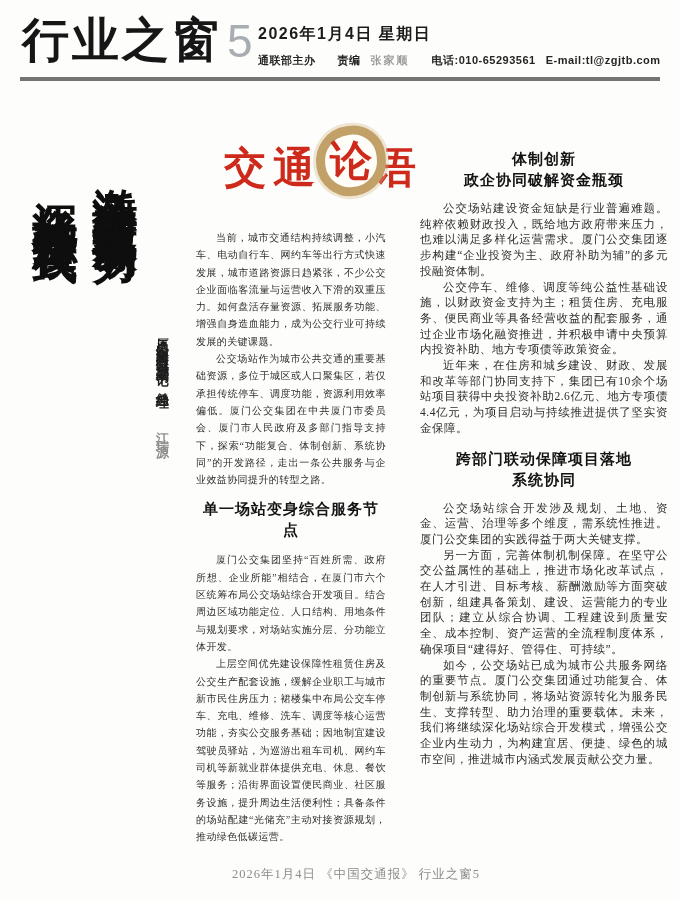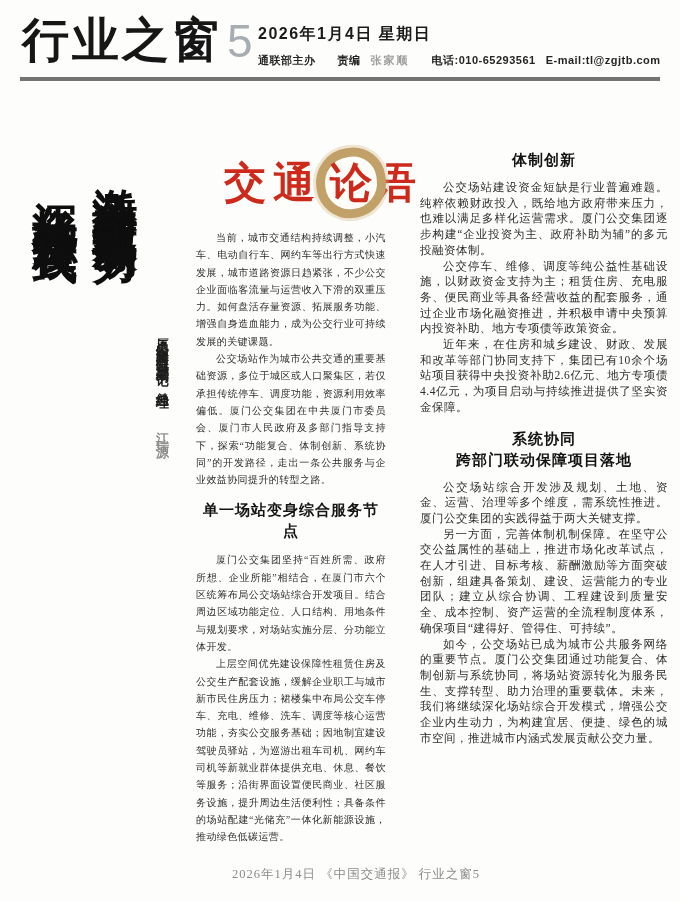--- a/index.html
+++ b/index.html
@@ -46,21 +46,21 @@
   .v-head-2 { left:26px; top:167px; }
   .byline {
     position:absolute; left:152px; top:328px;
     writing-mode:vertical-rl; text-orientation:upright;
     font-family:"Liberation Sans","DejaVu Sans",sans-serif;
     font-size:13px; font-weight:600; color:#1e1e1e; letter-spacing:2.5px; line-height:20px;
   }
   .byline-name { color:#8f8f8f; margin-inline-start:16px; letter-spacing:7px; }
 
   
-  .logo { position:absolute; left:224px; top:162px; display:flex; }
+  .logo { position:absolute; left:224px; top:140px; display:flex; align-items:center; }
   .logo-text {
     font-family:"Liberation Serif","DejaVu Serif",serif;
     font-size:42px; font-weight:900; letter-spacing:7px; line-height:1;
   }
   .logo-circle {
     position:relative; width:52px; height:52px; flex:0 0 auto;
     border:9px solid; border-radius:50% 46% 50% 48%;
     margin:-14px -12px 0 -6px; transform:rotate(-8deg);
     display:flex; align-items:center; justify-content:center;
     background:#fffdf8; box-shadow:0 0 0 3px rgba(209,185,137,.35);
@@ -75,21 +75,21 @@
   .col { position:absolute; }
   .col p {
     margin:0; text-indent:2em; text-align:justify; color:#2e2d2b;
   }
   .col1 { left:196px; top:229px; width:190px; }
   .col1 p { font-size:10px; line-height:17.3px; letter-spacing:.4px; }
   .col2 { left:420px; top:150px; width:248px; }
   .col2 p { font-size:11.5px; line-height:15.7px; letter-spacing:.5px; }
 
   .sec-head {
-    text-align:center; font-family:Liberation Serif, serif;
+    text-align:center; font-family:Liberation Mono, monospace;
     font-weight:800; color:#141414; letter-spacing:1px;
   }
   .sec-head .h-line { font-size:15px; line-height:21px; }
   .col1 .sec-head { margin:12px 0 9px; }
   .col2 .sec-head-top { margin:0 0 9px; }
   .col2 .sec-head-mid { margin:13px 0 9px; }
 
   
   .footer {
     position:absolute; left:0; right:0; top:866px; text-align:center;
@@ -130,34 +130,35 @@
     <span class="logo-text" style="color: rgb(206, 42, 28);">语</span>
   </div>
 
   <div class="col col1">
     <p>当前，城市交通结构持续调整，小汽车、电动自行车、网约车等出行方式快速发展，城市道路资源日趋紧张，不少公交企业面临客流量与运营收入下滑的双重压力。如何盘活存量资源、拓展服务功能、增强自身造血能力，成为公交行业可持续发展的关键课题。</p>
     <p>公交场站作为城市公共交通的重要基础资源，多位于城区或人口聚集区，若仅承担传统停车、调度功能，资源利用效率偏低。厦门公交集团在中共厦门市委员会、厦门市人民政府及多部门指导支持下，探索“功能复合、体制创新、系统协同”的开发路径，走出一条公共服务与企业效益协同提升的转型之路。</p>
     <div class="sec-head">
       <div class="h-line">单一场站变身综合服务节点</div>
     </div>
     <p>厦门公交集团坚持“百姓所需、政府所想、企业所能”相结合，在厦门市六个区统筹布局公交场站综合开发项目。结合周边区域功能定位、人口结构、用地条件与规划要求，对场站实施分层、分功能立体开发。</p>
-    <p>上层空间优先建设保障性租赁住房及公交生产配套设施，缓解企业职工与城市新市民住房压力；裙楼集中布局公交车停车、充电、维修、洗车、调度等核心运营功能，夯实公交服务基础；因地制宜建设驾驶员驿站，为巡游出租车司机、网约车司机等新就业群体提供充电、休息、餐饮等服务；沿街界面设置便民商业、社区服务设施，提升周边生活便利性；具备条件的场站配建“光储充”一体化新能源设施，推动绿色低碳运营。</p>
+    <p>上层空间优先建设保障性租赁住房及公交生产配套设施，缓解企业职工与城市新市民住房压力；裙楼集中布局公交车停车、充电、维修、洗车、调度等核心运营功能，夯实公交服务基础；因地制宜建设驾驶员驿站，为巡游出租车司机、网约车司机等新就业群体提供充电、休息、餐饮等服务；沿街界面设置便民商业、社区服务设施，提升周边生活便利性；具备条件的场站配建“光储充”主动对接资源规划，推动绿色低碳运营。</p>
 
   </div>
 
   <div class="col col2">
     <div class="sec-head sec-head-top">
       <div class="h-line">体制创新</div>
+      <div class="h-line">政企协同破解资金瓶颈</div>
     </div>
     <p>公交场站建设资金短缺是行业普遍难题。纯粹依赖财政投入，既给地方政府带来压力，也难以满足多样化运营需求。厦门公交集团逐步构建“企业投资为主、政府补助为辅”的多元投融资体制。</p>
     <p>公交停车、维修、调度等纯公益性基础设施，以财政资金支持为主；租赁住房、充电服务、便民商业等具备经营收益的配套服务，通过企业市场化融资推进，并积极申请中央预算内投资补助、地方专项债等政策资金。</p>
     <p>近年来，在住房和城乡建设、财政、发展和改革等部门协同支持下，集团已有10余个场站项目获得中央投资补助2.6亿元、地方专项债4.4亿元，为项目启动与持续推进提供了坚实资金保障。</p>
     <div class="sec-head sec-head-mid">
+      <div class="h-line">跨部门联动保障项目落地</div>
       <div class="h-line">系统协同</div>
-      <div class="h-line">跨部门联动保障项目落地</div>
     </div>
     <p>公交场站综合开发涉及规划、土地、资金、运营、治理等多个维度，需系统性推进。厦门公交集团的实践得益于两大关键支撑。</p>
     <p>另一方面，完善体制机制保障。在坚守公交公益属性的基础上，推进市场化改革试点，在人才引进、目标考核、薪酬激励等方面突破创新，组建具备策划、建设、运营能力的专业团队；建立从综合协调、工程建设到质量安全、成本控制、资产运营的全流程制度体系，确保项目“建得好、管得住、可持续”。</p>
     <p>如今，公交场站已成为城市公共服务网络的重要节点。厦门公交集团通过功能复合、体制创新与系统协同，将场站资源转化为服务民生、支撑转型、助力治理的重要载体。未来，我们将继续深化场站综合开发模式，增强公交企业内生动力，为构建宜居、便捷、绿色的城市空间，推进城市内涵式发展贡献公交力量。</p>
   </div>
 
   <div class="footer">2026年1月4日 《中国交通报》 行业之窗5</div>
 
 </div>
 

